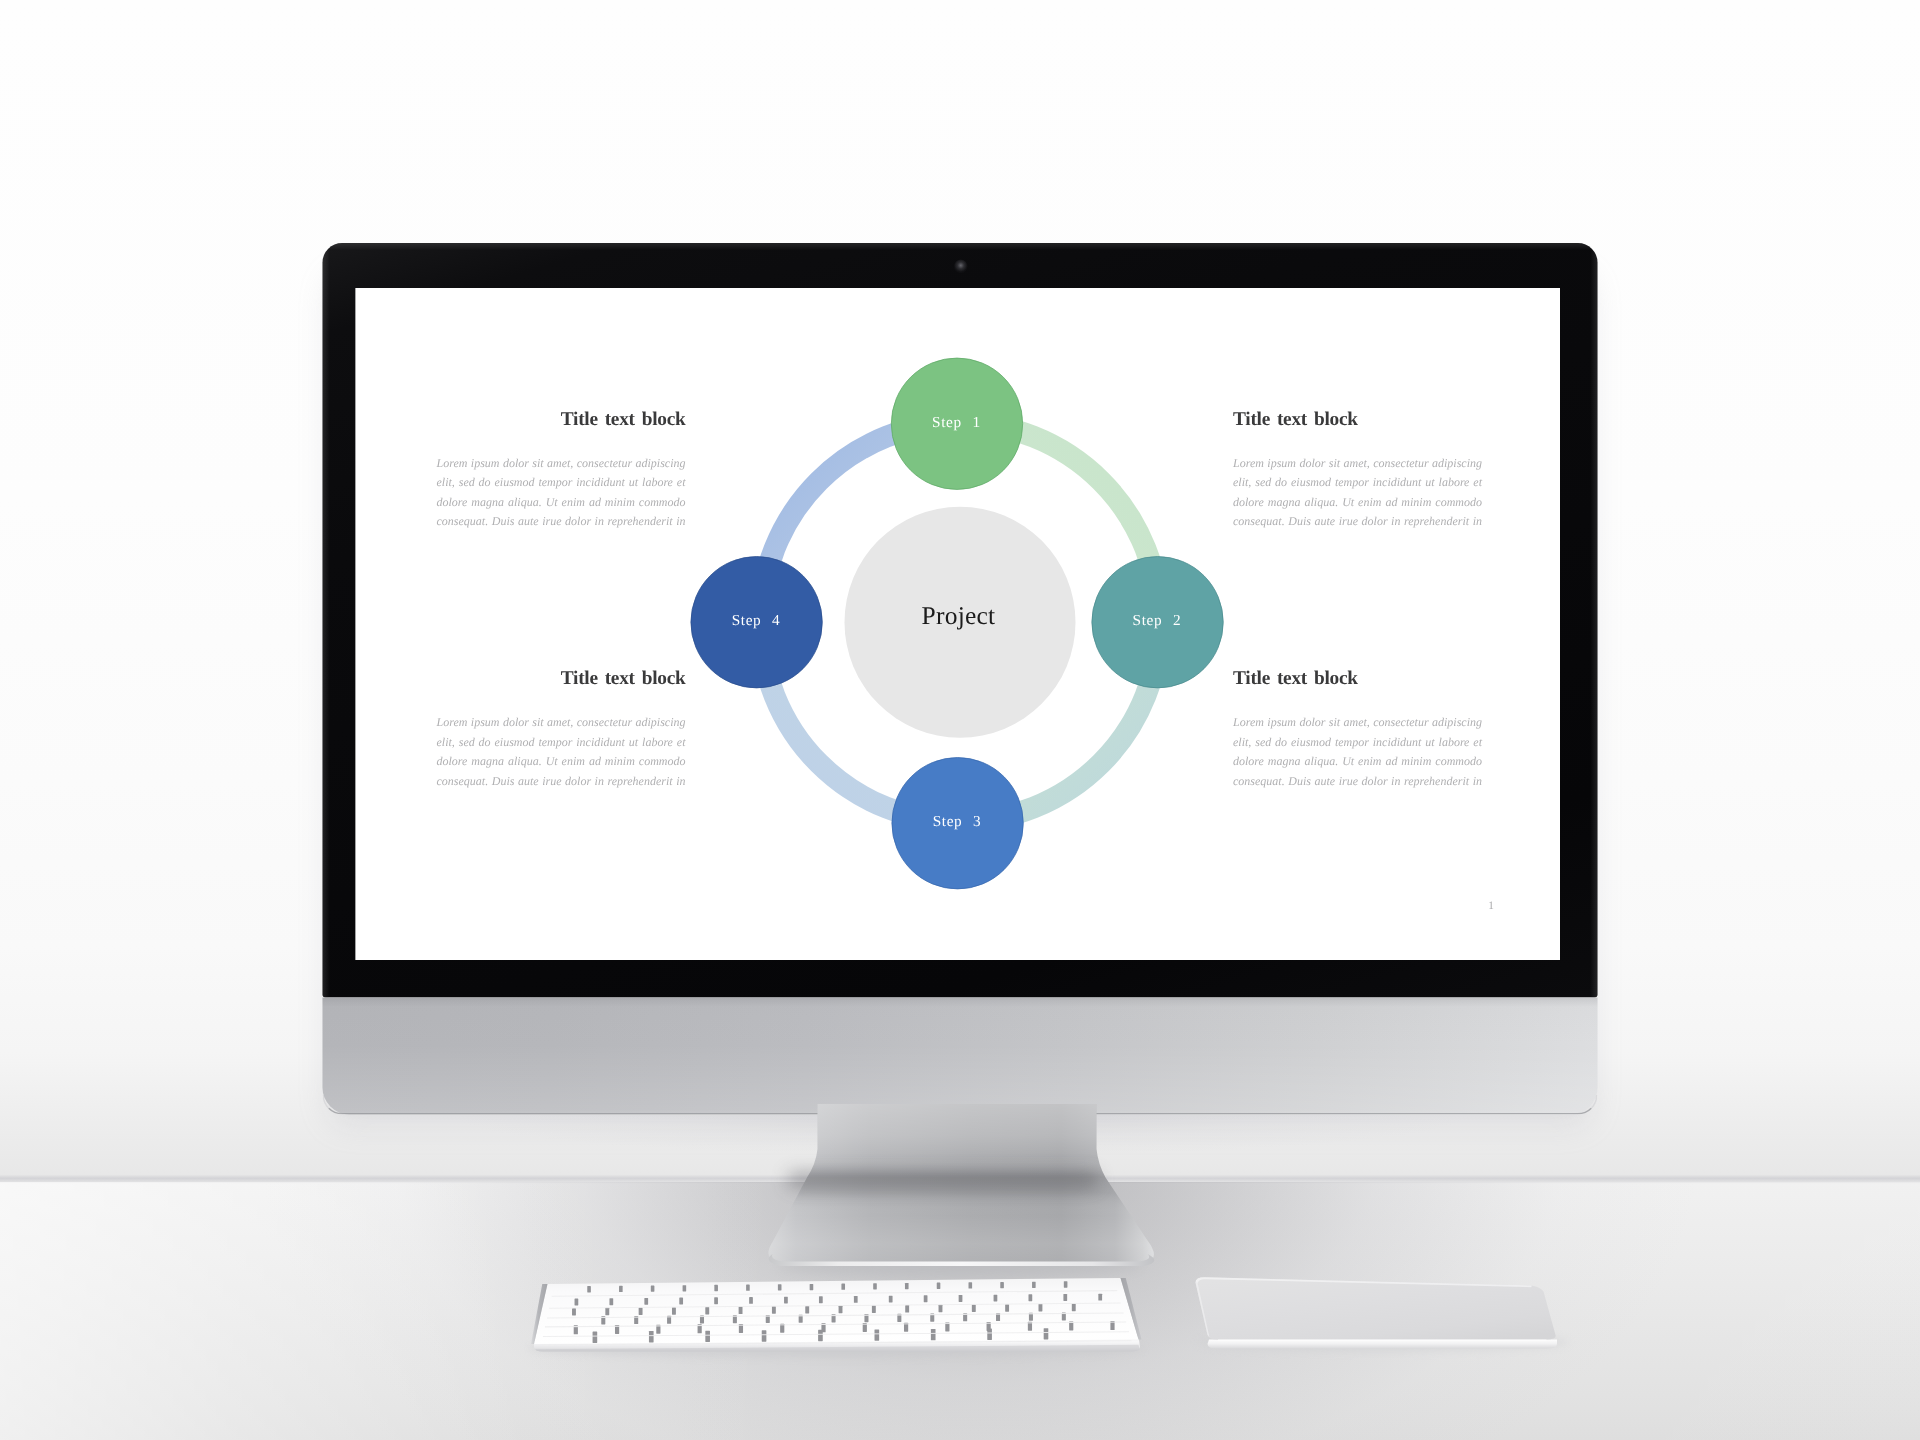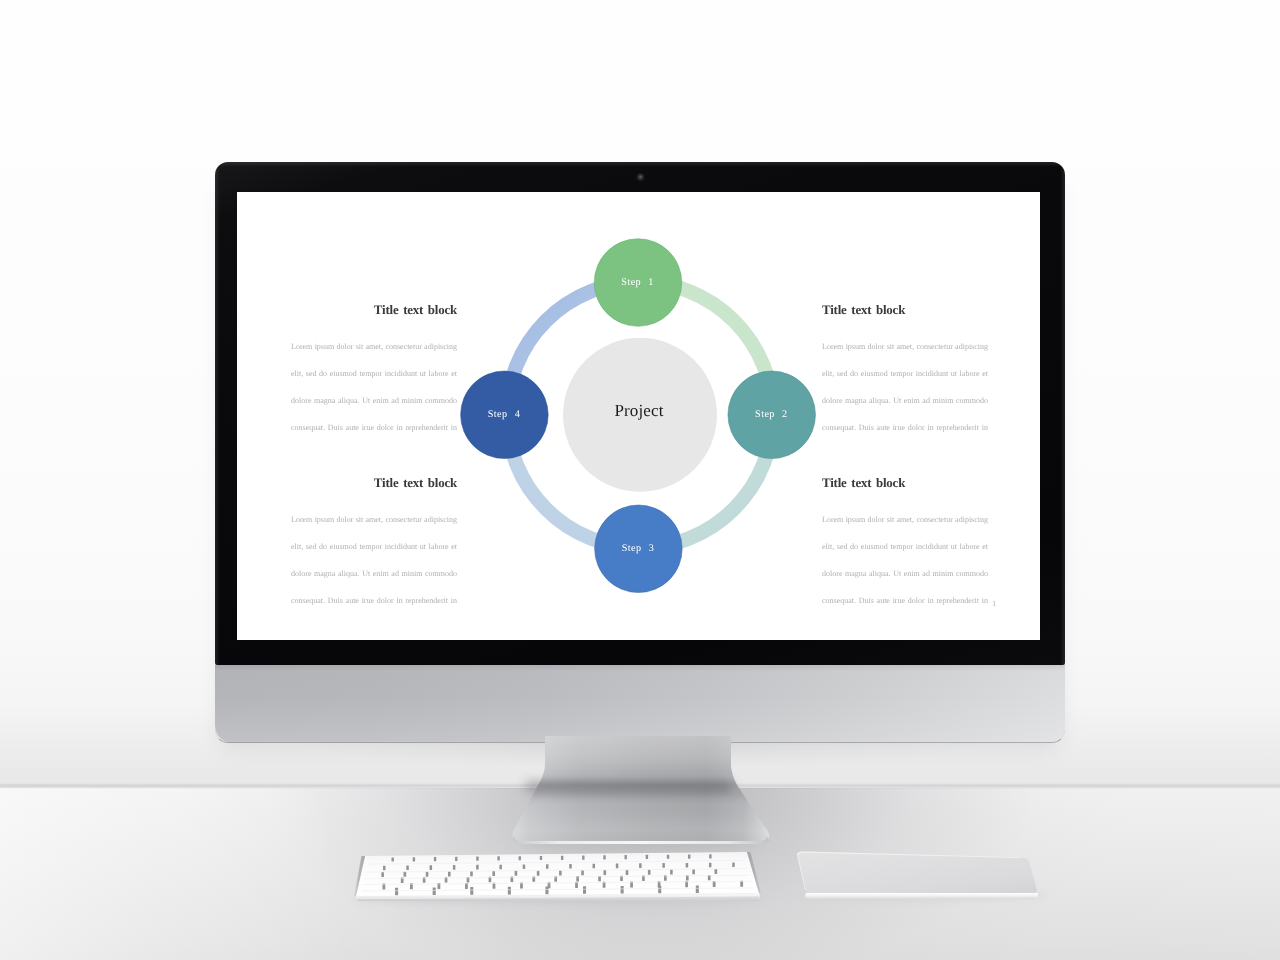--- a/index.html
+++ b/index.html
@@ -69,24 +69,24 @@
 
   
   .slide{position:absolute;left:0;top:0;width:803px;height:448px;background:#fff;}
   .diagram{position:absolute;left:0;top:0;}
   .hub-t{font-family:"Liberation Serif",serif;font-size:17px;fill:#1b1b1b;letter-spacing:.15px;}
   .st{font-family:"Liberation Serif",serif;font-size:10.2px;fill:#ffffff;letter-spacing:.42px;word-spacing:4.2px;}
   .s1{fill:#7cc382;stroke:#5faa67;stroke-width:0.5;}
   .s2{fill:#5fa3a5;stroke:#4a8b8d;stroke-width:0.5;}
   .s3{fill:#477cc6;stroke:#3567ae;stroke-width:0.5;}
   .s4{fill:#335ca5;stroke:#2a4e8e;stroke-width:0.5;}
-  .blk{position:absolute;width:166px;margin-top:31px;}
+  .blk{position:absolute;width:166px;}
   .blk .t{font-size:12.9px;font-weight:700;color:#3a3a3b;letter-spacing:-0.18px;word-spacing:1.6px;
           white-space:nowrap;line-height:13.1px;}
-  .blk .b{font-size:8px;color:#b0b0b2;line-height:27px;margin-top:16px;text-align:justify;}
+  .blk .b{font-size:8px;color:#b0b0b2;line-height:13px;margin-top:16px;text-align:justify;font-style:italic;}
   .blk .b:after{content:"";display:inline-block;width:100%;}
   .blk.left{text-align:right;}
   .pagenum{position:absolute;left:752px;top:406.5px;width:10px;text-align:center;font-size:7.5px;color:#aaaaac;}
   .b1{left:54px;top:81px;}
   .b2{left:585px;top:81px;}
   .b3{left:54px;top:254px;}
   .b4{left:585px;top:254px;}
 </style>
 </head>
 <body>

